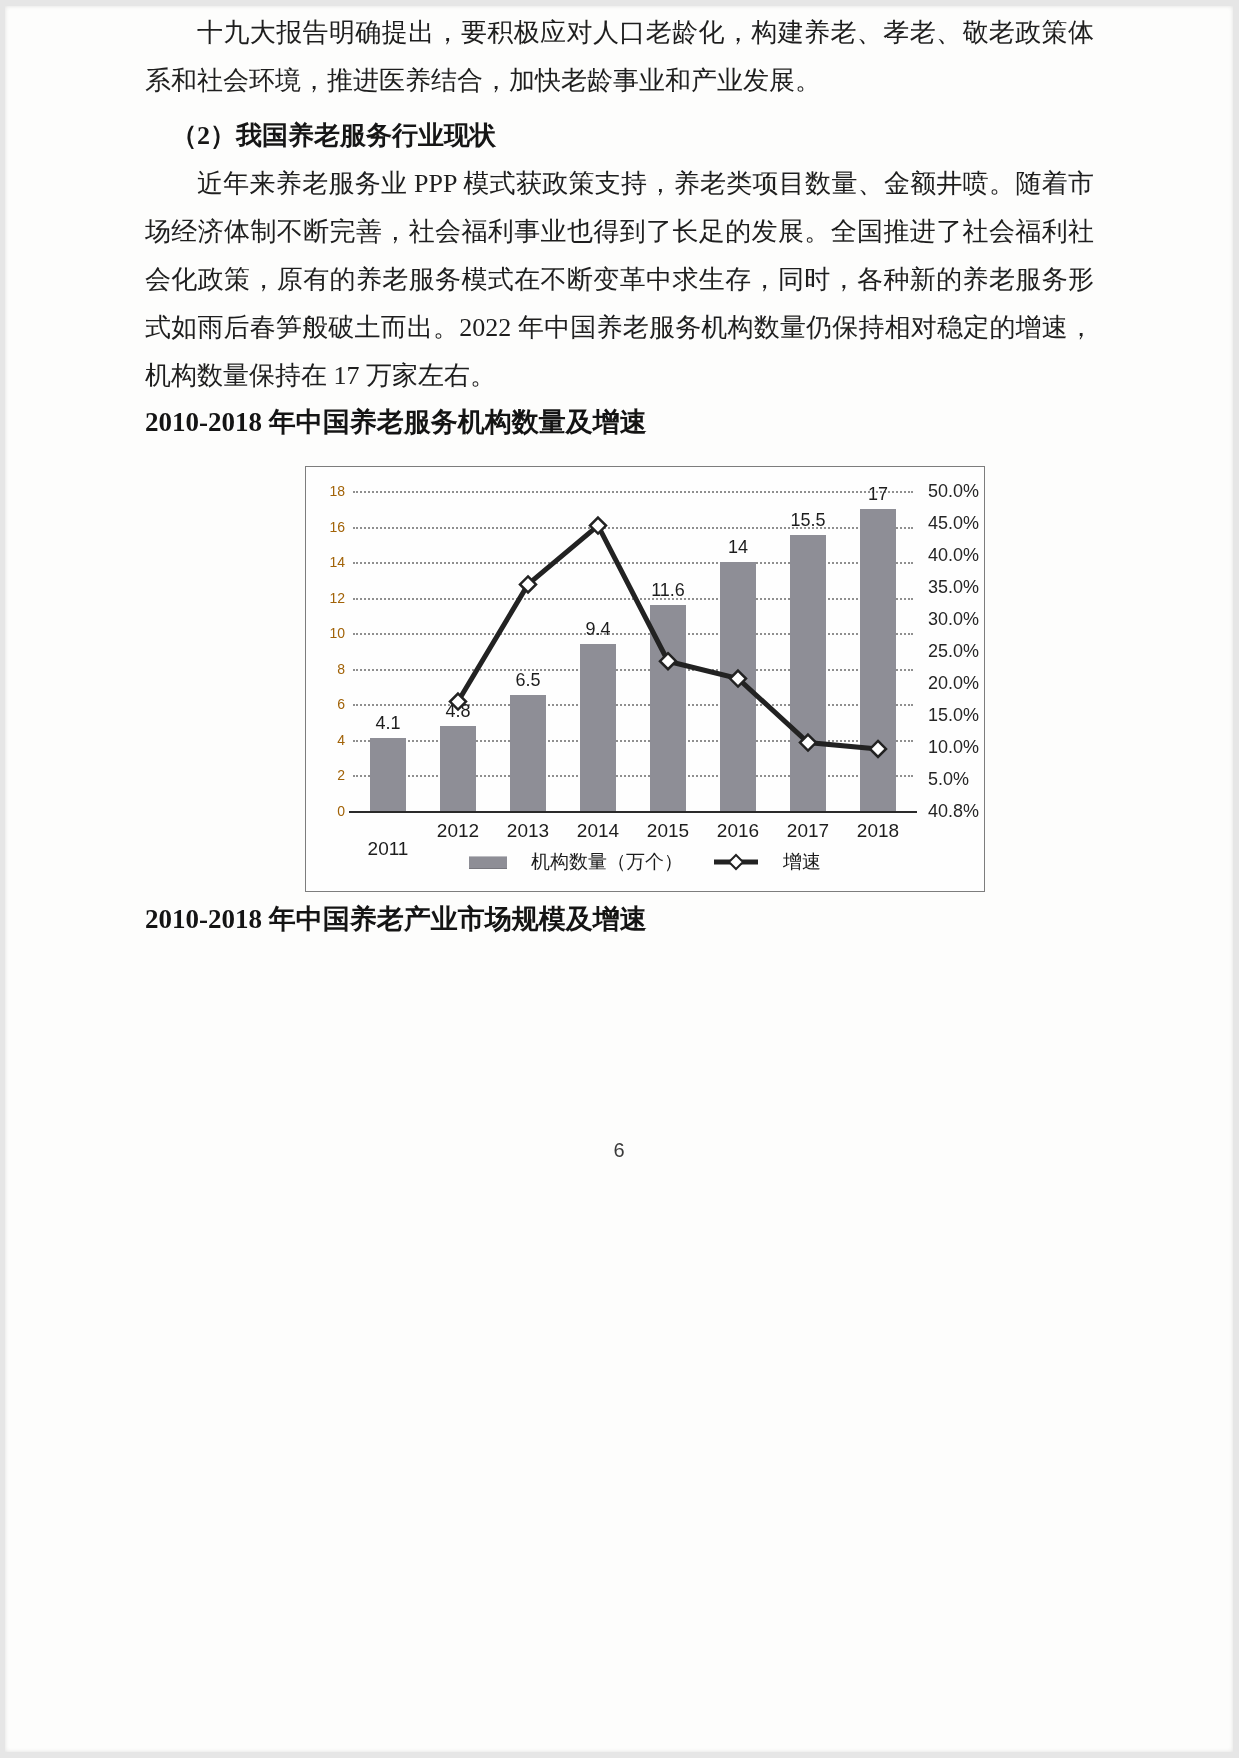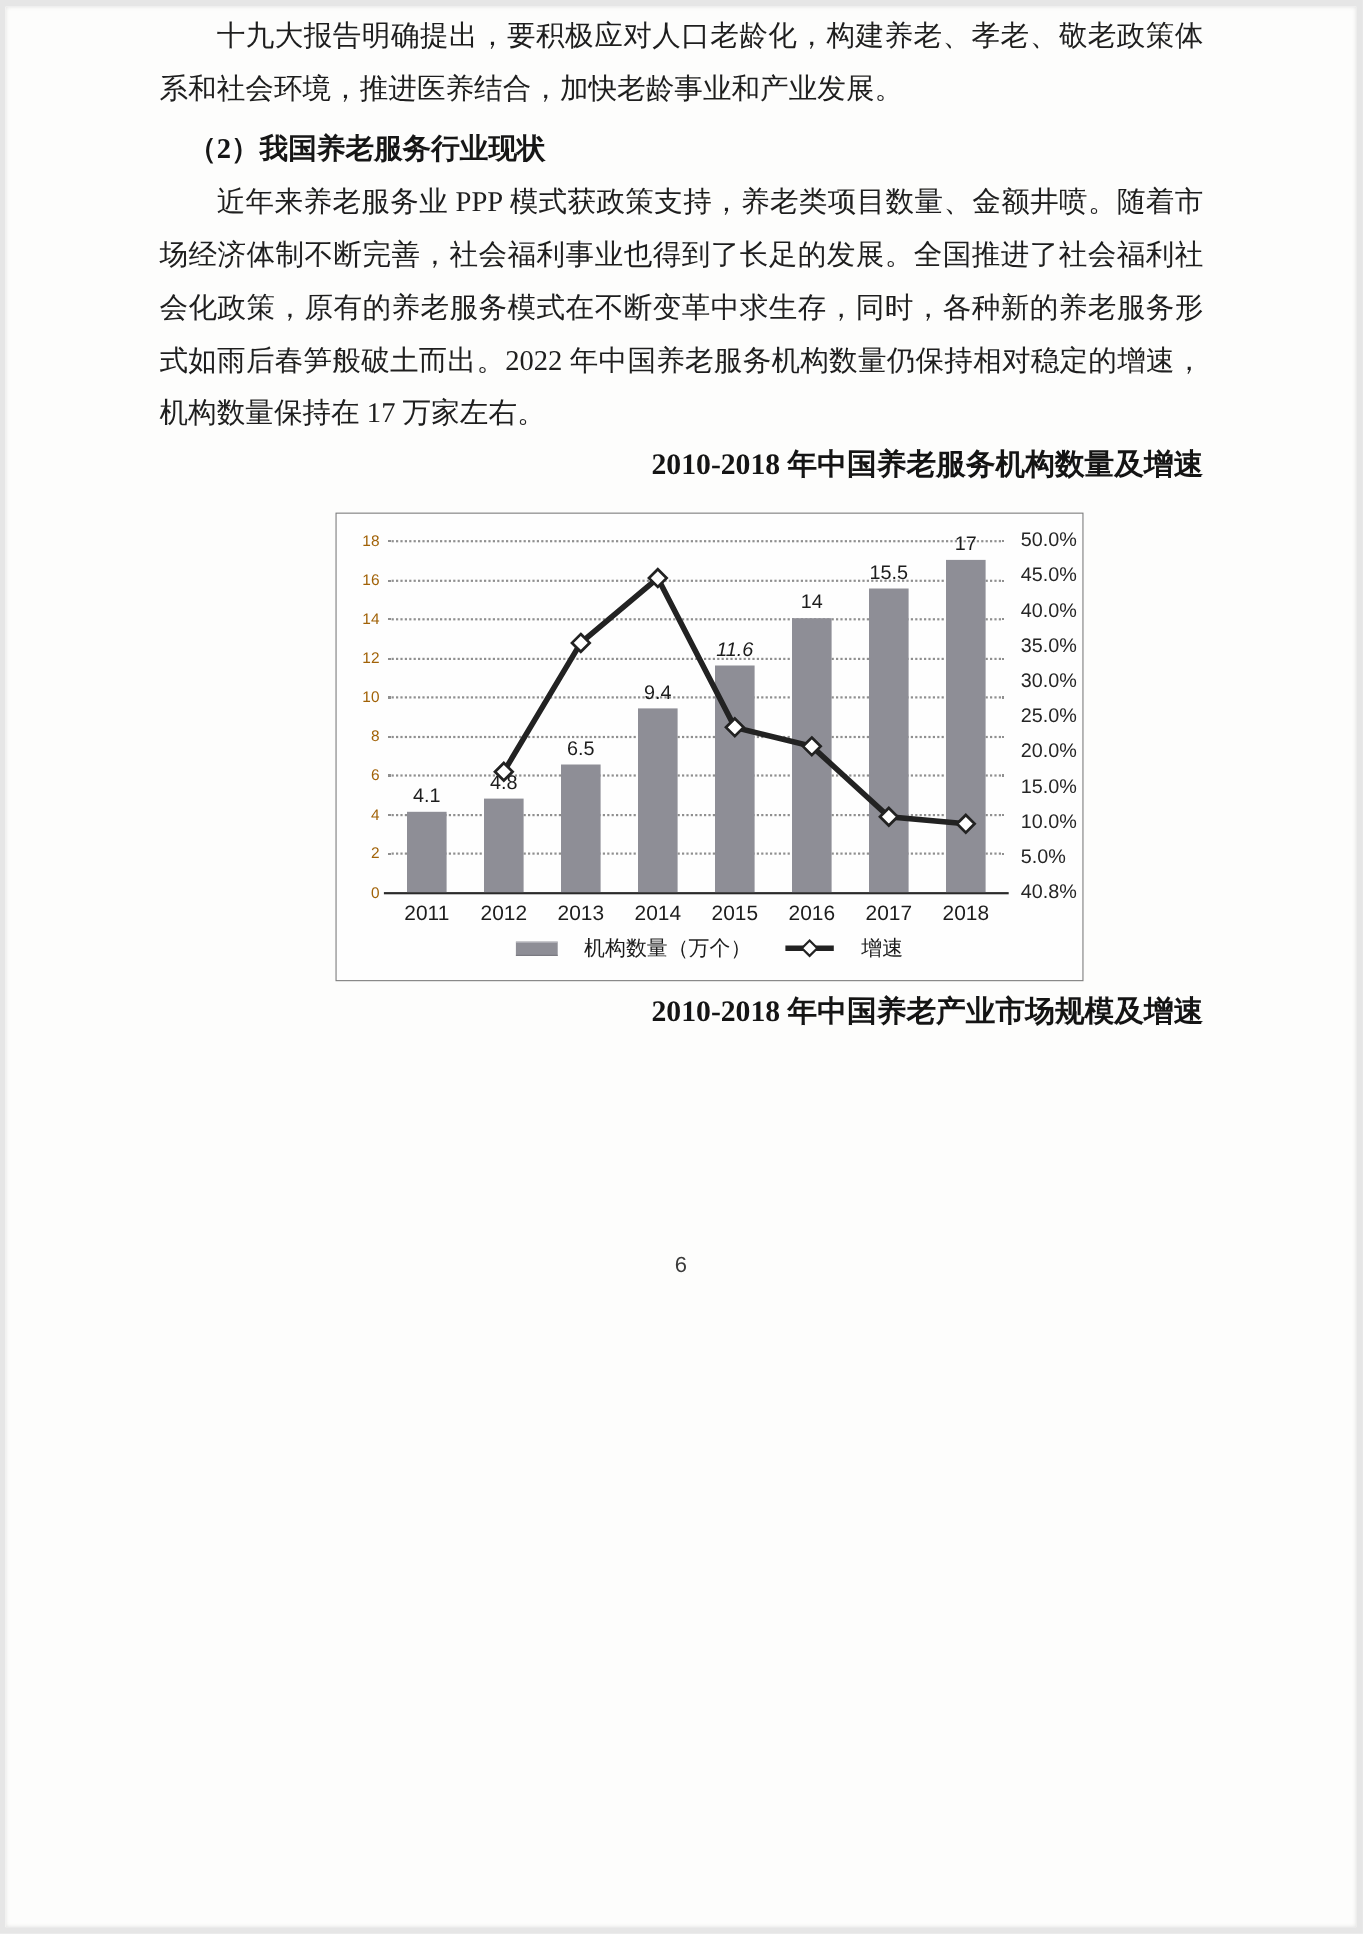--- a/index.html
+++ b/index.html
@@ -22,21 +22,21 @@
   .p1{padding-top:149px;margin-top:0;}
   .p2{margin-top:3px;}
   .section-heading{
     margin:7px 139px 0 140px;
     font-size:26px;line-height:48px;font-weight:bold;color:#161616;
     text-indent:1em;
   }
   .p3{margin-top:0;}
   .chart-title{
     margin:2px 139px 0 140px;height:40px;line-height:40px;
-    font-size:27px;font-weight:bold;color:#141414;text-align:right;
+    font-size:27px;font-weight:bold;color:#141414;text-align:left;
   }
   .chart-box{
     position:relative;
     margin:24px 0 0 300px;
     width:678px;height:424px;
     border:1px solid #7d7d7d;
     background:#fefefe;
     font-family:"Liberation Sans","DejaVu Sans",sans-serif;
   }
   .gridline{position:absolute;height:0;border-top:2px dotted #8f8f8f;}
@@ -105,28 +105,28 @@
       <div class="ytick-right" style="left: 622px; top: 344px;">40.8%</div>
       <div class="bar" style="left: 64px; top: 271.111px; width: 36px; height: 72.8889px; background: rgb(142, 142, 150);"></div>
       <div class="bar-label" style="left: 50px; top: 246.111px;">4.1</div>
       <div class="bar" style="left: 134px; top: 258.667px; width: 36px; height: 85.3333px; background: rgb(142, 142, 150);"></div>
       <div class="bar-label" style="left: 120px; top: 233.667px;">4.8</div>
       <div class="bar" style="left: 204px; top: 228.444px; width: 36px; height: 115.556px; background: rgb(142, 142, 150);"></div>
       <div class="bar-label" style="left: 190px; top: 203.444px;">6.5</div>
       <div class="bar" style="left: 274px; top: 176.889px; width: 36px; height: 167.111px; background: rgb(142, 142, 150);"></div>
       <div class="bar-label" style="left: 260px; top: 151.889px;">9.4</div>
       <div class="bar" style="left: 344px; top: 137.778px; width: 36px; height: 206.222px; background: rgb(142, 142, 150);"></div>
-      <div class="bar-label" style="left: 330px; top: 112.778px; font-style: italic;">11.6</div>
+      <div class="bar-label" style="left: 330px; top: 112.778px;">11.6</div>
       <div class="bar" style="left: 414px; top: 95.1111px; width: 36px; height: 248.889px; background: rgb(142, 142, 150);"></div>
       <div class="bar-label" style="left: 400px; top: 70.1111px;">14</div>
       <div class="bar" style="left: 484px; top: 68.4444px; width: 36px; height: 275.556px; background: rgb(142, 142, 150);"></div>
       <div class="bar-label" style="left: 470px; top: 43.4444px;">15.5</div>
       <div class="bar" style="left: 554px; top: 41.7778px; width: 36px; height: 302.222px; background: rgb(142, 142, 150);"></div>
       <div class="bar-label" style="left: 540px; top: 16.7778px;">17</div>
-      <div class="xtick" style="left: 47px; top: 353px;">2011</div>
+      <div class="xtick" style="left: 47px; top: 371px;">2011</div>
       <div class="xtick" style="left: 117px; top: 353px;">2012</div>
       <div class="xtick" style="left: 187px; top: 353px;">2013</div>
       <div class="xtick" style="left: 257px; top: 353px;">2014</div>
       <div class="xtick" style="left: 327px; top: 353px;">2015</div>
       <div class="xtick" style="left: 397px; top: 353px;">2016</div>
       <div class="xtick" style="left: 467px; top: 353px;">2017</div>
       <div class="xtick" style="left: 537px; top: 353px;">2018</div>
       <svg width="678" height="424" class="line-svg">
         <polyline points="152,234.56 222,117.44 292,58.56 362,194.24 432,211.52 502,275.52 572,281.92" fill="none" stroke="#222222" stroke-width="5"></polyline>
         <polygon points="152,226.56 160,234.56 152,242.56 144,234.56" fill="#ffffff" stroke="#222222" stroke-width="2.5"></polygon>

